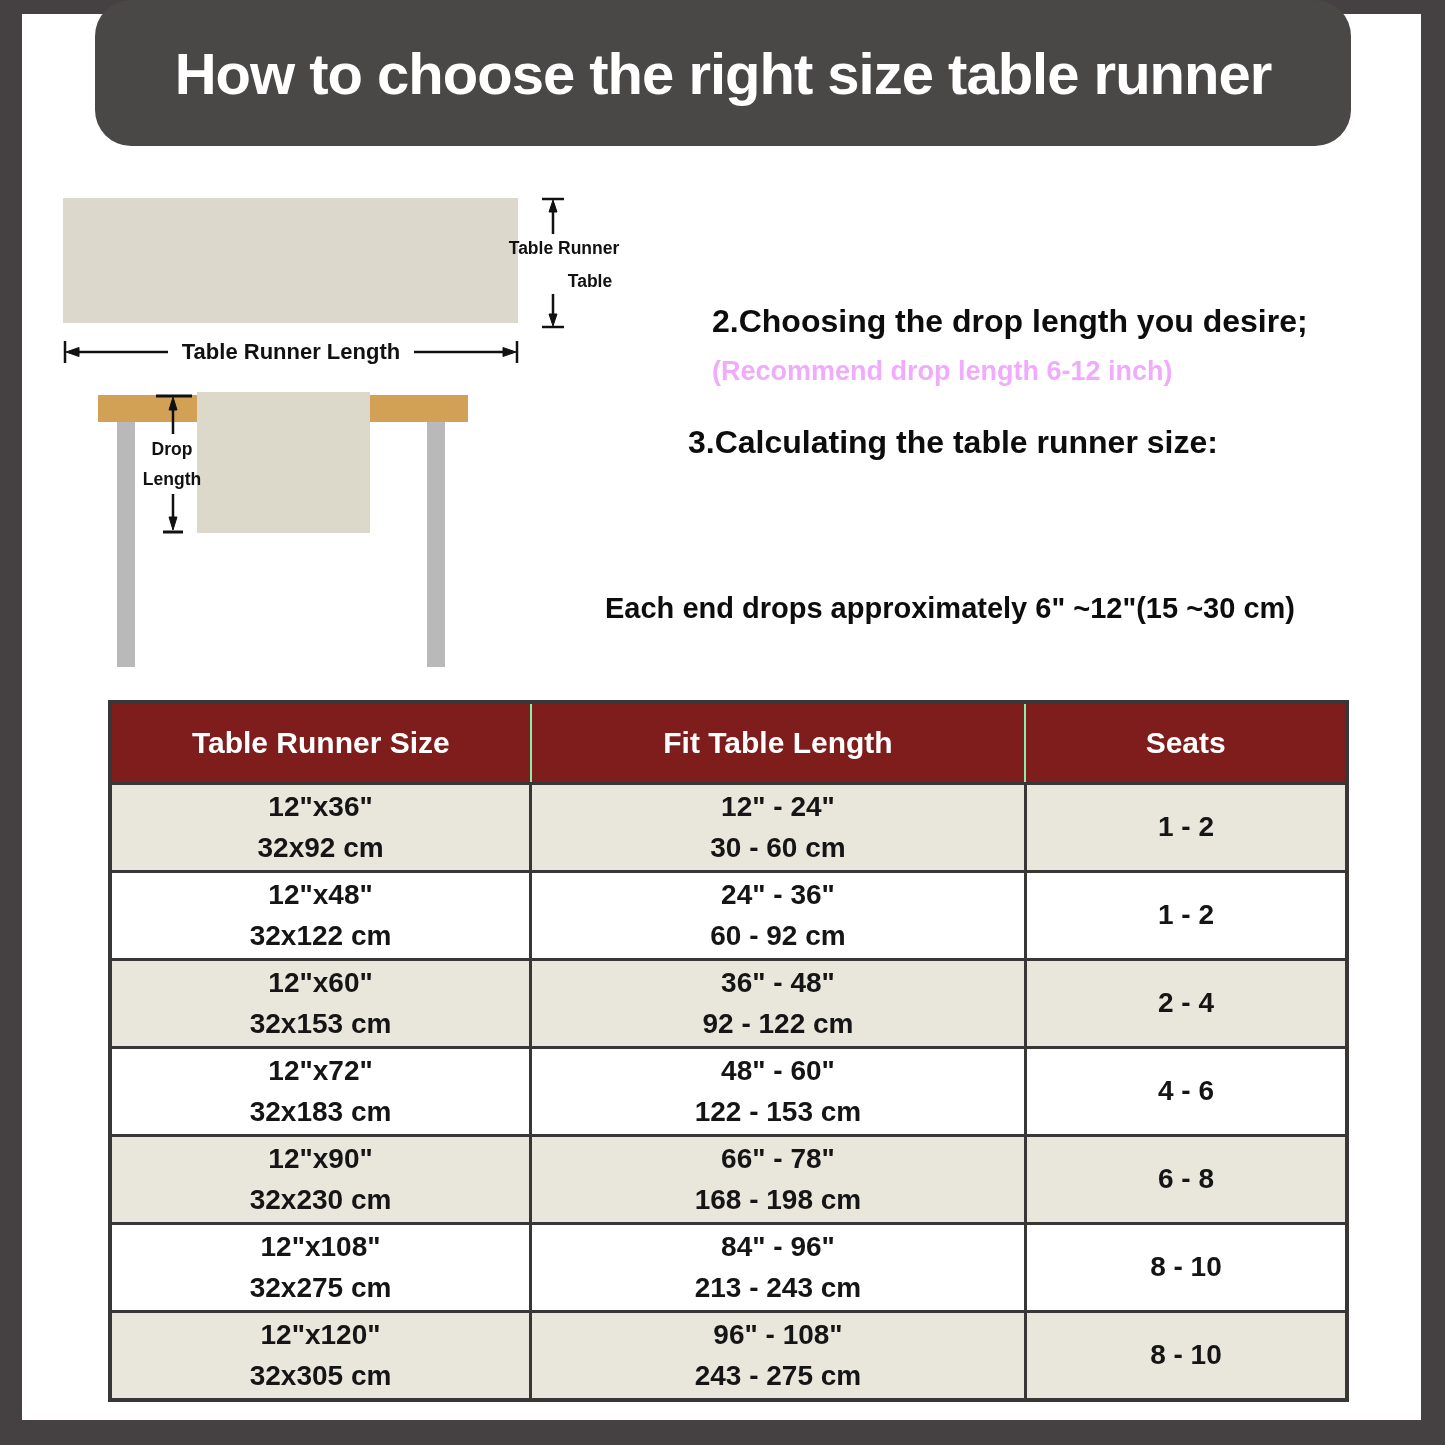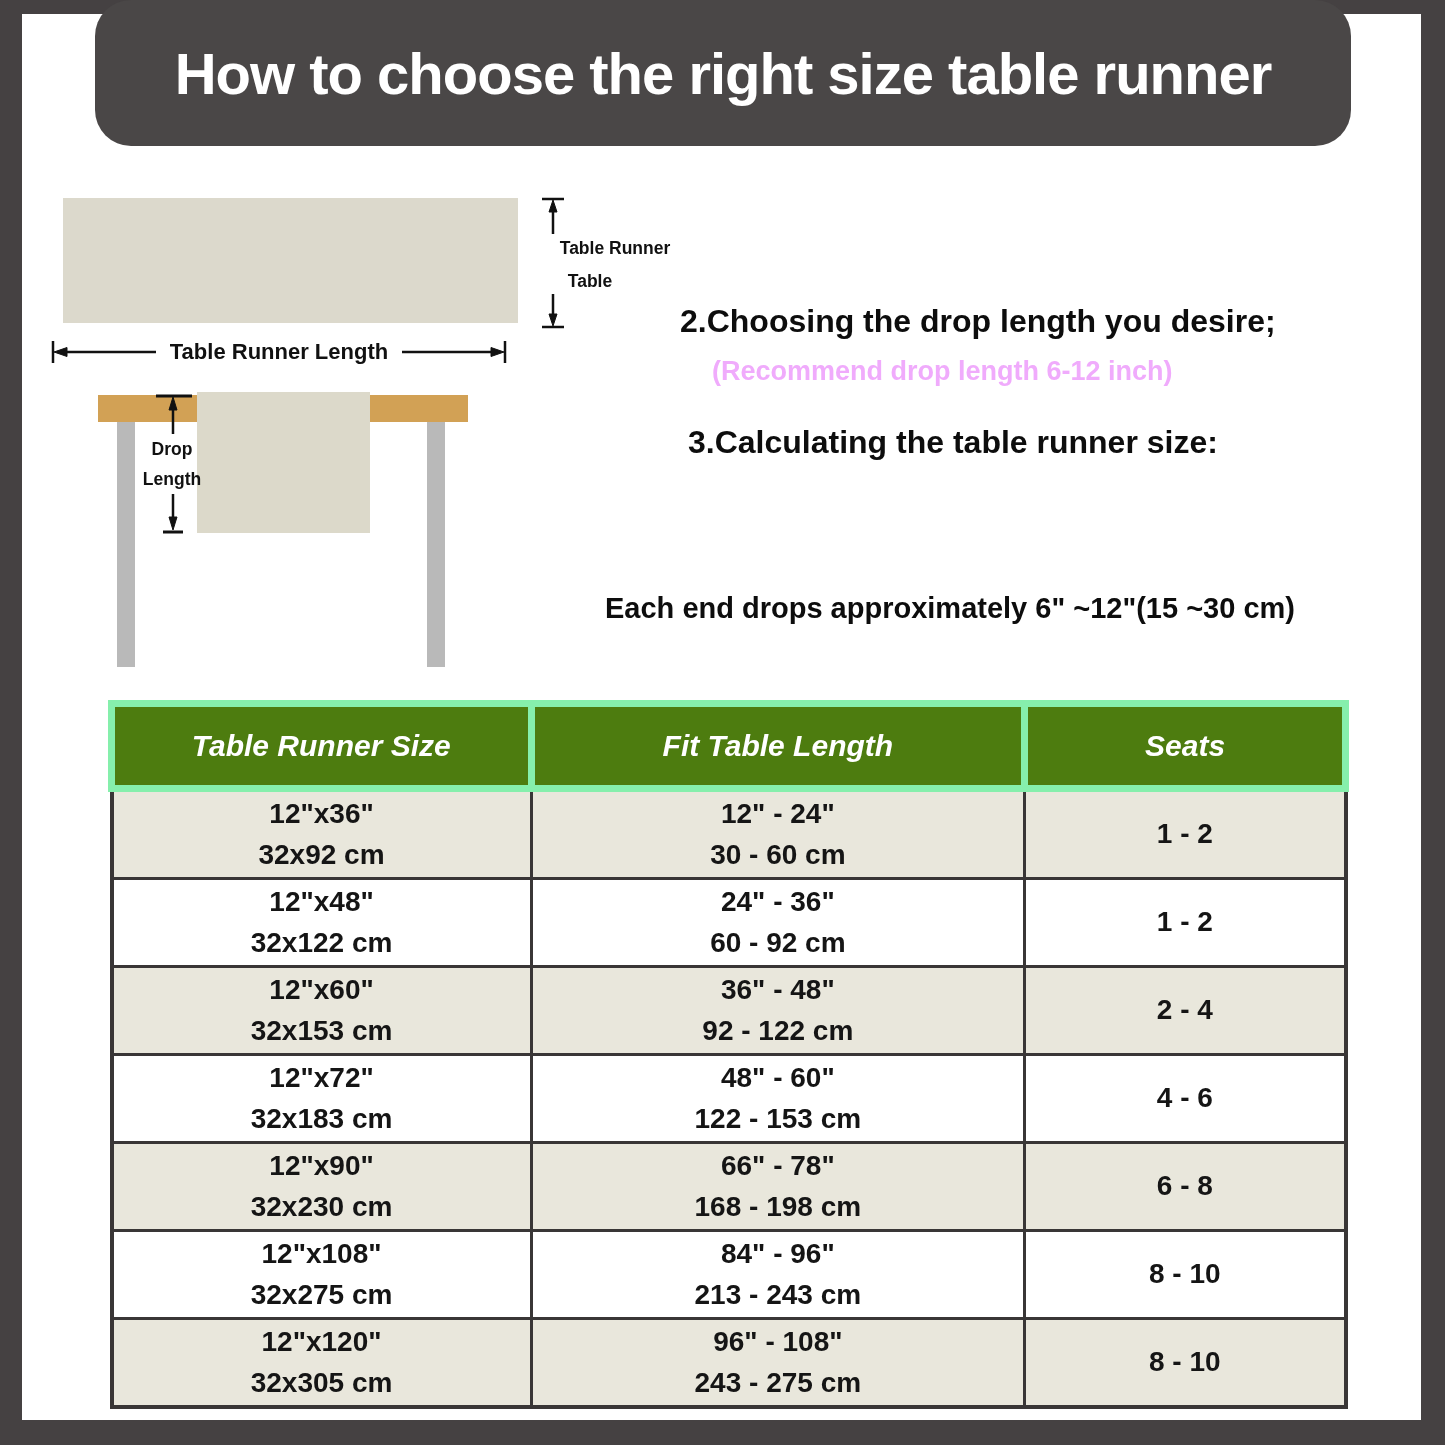--- a/index.html
+++ b/index.html
@@ -9,21 +9,21 @@
   .abs{position:absolute;}
 
   
   .banner{position:absolute;left:95px;top:0;width:1256px;height:146px;background:#4a4747;
           border-radius:36px;display:flex;align-items:center;justify-content:center;}
   .banner-title{color:#ffffff;font-size:58px;font-weight:bold;letter-spacing:-1px;white-space:nowrap;}
 
   
   .runner-rect{position:absolute;left:63px;top:198px;width:455px;height:125px;background:#dcd9cc;}
   .dim-label{position:absolute;font-weight:bold;font-size:17.5px;text-align:center;color:#111;}
-  .length-arrow-wrap{position:absolute;left:51px;top:338px;width:456px;height:28px;
+  .length-arrow-wrap{position:absolute;left:63px;top:338px;width:456px;height:28px;
                      display:flex;align-items:center;justify-content:center;}
   .length-label{position:relative;z-index:2;background:#ffffff;padding:0 14px;
                 font-weight:bold;font-size:22px;white-space:nowrap;color:#111;}
   .length-svg{position:absolute;left:0;top:0;z-index:1;}
 
   
   .tabletop{position:absolute;left:98px;top:395px;width:370px;height:27px;background:#d2a155;}
   .leg{position:absolute;top:422px;width:18px;height:245px;background:#b9b9b9;}
   .leg.left{left:117px;} .leg.right{left:427px;}
   .runner-drop{position:absolute;left:197px;top:392px;width:173px;height:141px;background:#dcd9ca;}
@@ -34,22 +34,22 @@
 
   
   .formula-main{position:absolute;left:500px;top:530px;width:900px;text-align:center;
                 font-weight:bold;font-size:33px;white-space:nowrap;color:#0d0d0d;}
   .formula-sub{position:absolute;left:500px;top:592px;width:900px;text-align:center;
                font-weight:bold;font-size:29px;white-space:nowrap;color:#0d0d0d;}
 
   
   .size-table-wrap{position:absolute;left:108px;top:700px;width:1241px;}
   table.size{width:100%;border-collapse:collapse;table-layout:fixed;border:4px solid #393636;}
-  table.size th{background:#4d7c0f;color:#ffffff;font-size:30px;font-weight:bold;
-                height:76px;border:7px solid #86efac;font-style:italic;}
+  table.size th{background:#7f1d1d;color:#ffffff;font-size:30px;font-weight:bold;
+                height:76px;border:2px solid #86efac;}
   table.size td{border:3px solid #393636;text-align:center;font-weight:bold;font-size:28px;
                 height:83px;color:#151515;line-height:1.45;}
   tr.beige td{background:#e9e7dc;}
   tr.white td{background:#ffffff;}
   svg line, svg path{stroke:#111;}
 </style>
 </head>
 <body>
 
 <div class="frame">
@@ -62,21 +62,21 @@
   <div class="runner-rect"></div>
 
   <svg class="abs" style="left:540px;top:194px;" width="26" height="140" viewBox="0 0 26 140">
     <line x1="2" y1="5" x2="24" y2="5" stroke-width="2.5"></line>
     <path d="M13 6 L9 18 L17 18 Z" fill="#111"></path>
     <line x1="13" y1="14" x2="13" y2="40" stroke-width="2.5"></line>
     <line x1="13" y1="100" x2="13" y2="126" stroke-width="2.5"></line>
     <path d="M13 132 L9 120 L17 120 Z" fill="#111"></path>
     <line x1="2" y1="133" x2="24" y2="133" stroke-width="2.5"></line>
   </svg>
-  <div class="dim-label" style="left:543px;top:238px;width:144px;">Table Runner</div>
+  <div class="dim-label" style="left:492px;top:238px;width:144px;">Table Runner</div>
   <div class="dim-label" style="left:518px;top:271px;width:144px;">Table</div>
 
   <div class="length-arrow-wrap">
     <svg class="length-svg" width="456" height="28" viewBox="0 0 456 28">
       <line x1="2" y1="3" x2="2" y2="25" stroke-width="2.5"></line>
       <path d="M3 14 L16 9.5 L16 18.5 Z" fill="#111"></path>
       <line x1="10" y1="14" x2="446" y2="14" stroke-width="2.5"></line>
       <path d="M453 14 L440 9.5 L440 18.5 Z" fill="#111"></path>
       <line x1="454" y1="3" x2="454" y2="25" stroke-width="2.5"></line>
     </svg>
@@ -92,21 +92,21 @@
     <line x1="2" y1="4" x2="38" y2="4" stroke-width="3"></line>
     <path d="M19 5 L15 18 L23 18 Z" fill="#111"></path>
     <line x1="19" y1="14" x2="19" y2="42" stroke-width="2.5"></line>
     <line x1="19" y1="102" x2="19" y2="130" stroke-width="2.5"></line>
     <path d="M19 138 L15 125 L23 125 Z" fill="#111"></path>
     <line x1="9" y1="140" x2="29" y2="140" stroke-width="3"></line>
   </svg>
   <div class="dim-label" style="left:132px;top:439px;width:80px;">Drop</div>
   <div class="dim-label" style="left:126px;top:469px;width:92px;">Length</div>
 
-  <div class="step" style="left:680px;top:303px;">2.Choosing the drop length you desire;</div>
+  <div class="step" style="left:712px;top:303px;">2.Choosing the drop length you desire;</div>
   <div class="step-note" style="left:712px;top:356px;">(Recommend drop length 6-12 inch)</div>
   <div class="step" style="left:688px;top:424px;">3.Calculating the table runner size:</div>
 
   <div class="formula-sub">Each end drops approximately 6" ~12"(15 ~30 cm)</div>
 
   <div class="size-table-wrap">
     <table class="size">
       <colgroup>
           <col style="width:34%">
           <col style="width:40%">

